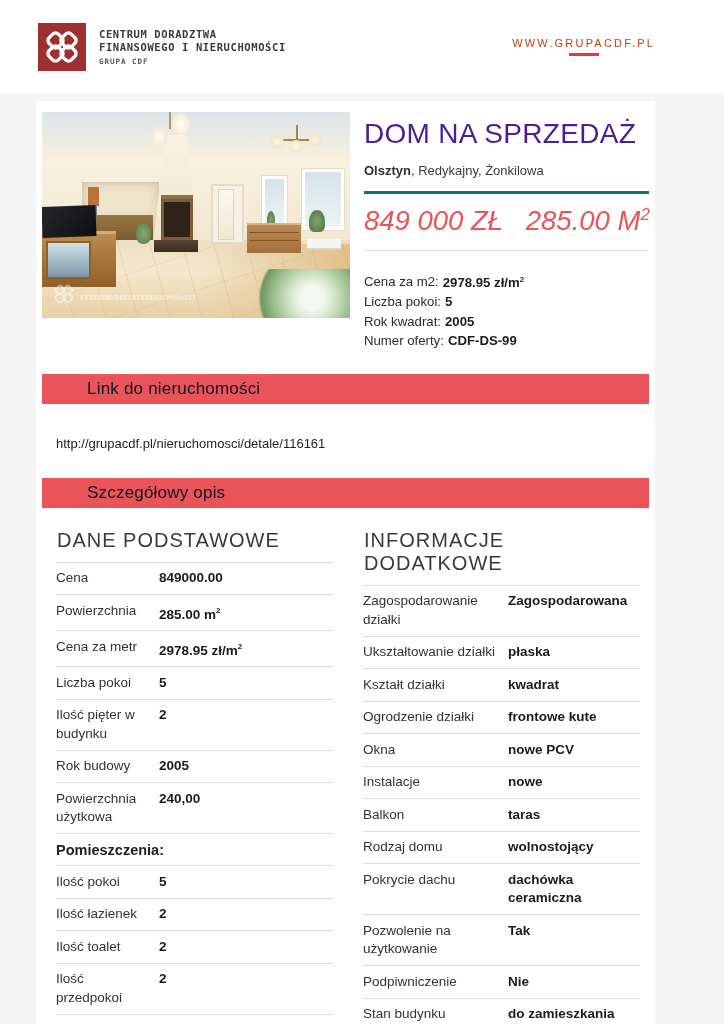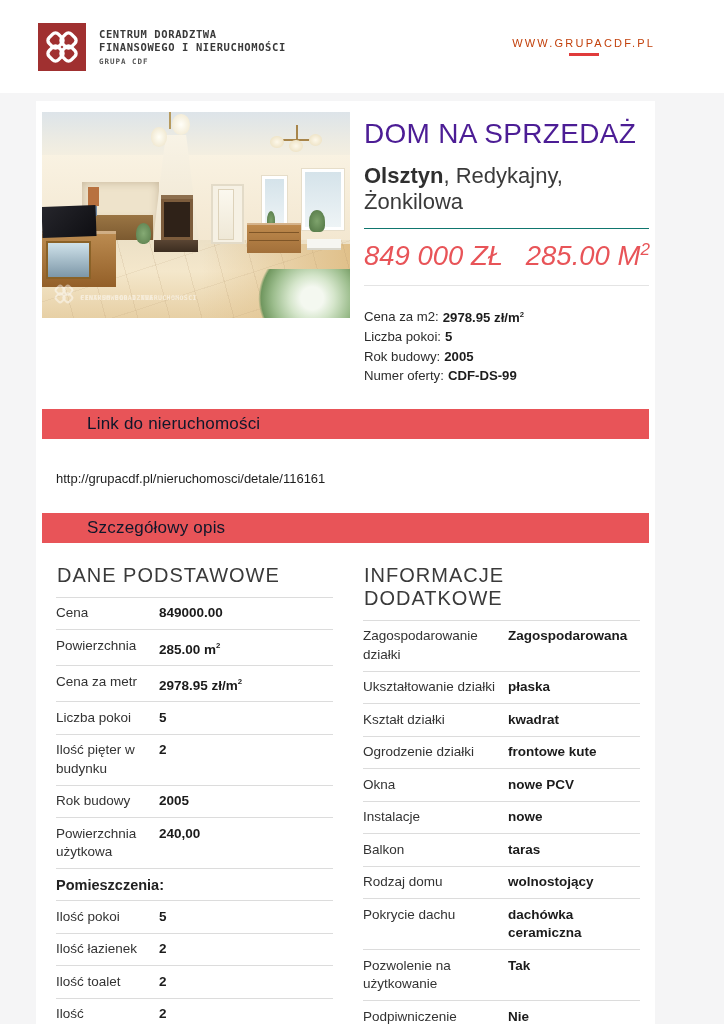--- a/index.html
+++ b/index.html
@@ -19,21 +19,21 @@
   .site-underline { width:30px; height:3px; background:var(--underline-red,#e03b3b); margin:4px auto 0; }
 
   
   .card { margin:8px 69px 0 36px; background:#fff; padding:11px 6px 40px; min-height:930px; }
 
   
   .hero { display:flex; margin-bottom:23px; }
   .photo { position:relative; width:308px; height:206px; flex:none; margin-right:12px; overflow:hidden; background:#f3ecdc; }
   .hero-info { flex:1; min-width:0; padding:4px 0 0 2px; }
   .hero-title { font-size:28px; font-weight:400; color:#4c1d95; letter-spacing:0.3px; margin:2px 0 13px; }
-  .hero-loc { font-size:22px; color:#3a3a3a; padding-bottom:13px; border-bottom:1px solid #0f766e; }
+  .hero-loc { font-size:13px; color:#3a3a3a; padding-bottom:13px; border-bottom:3px solid #0f766e; }
   .hero-loc .city { font-weight:bold; color:#2f2f2f; }
   .hero-price { font-size:27.5px; color:var(--accent,#e85458); padding:11px 0 13px; border-bottom:1px solid #e4e4e4; white-space:nowrap;font-style:italic; }
   .price-area { margin-left:15px; }
   .sup-big { font-size:17px; vertical-align:super; }
   .hero-summary { margin-top:18px; font-size:13.2px; color:#2c2c2c; }
   .sum-line { line-height:19.5px; }
   .sum-val { font-weight:bold; color:#1d1d1d; margin-left:4px; }
   .sup-sm { font-size:58%; vertical-align:super; }
 
   
@@ -179,21 +179,21 @@
         <div class="hero-summary" id="hero-summary">
   <div class="sum-line">
     <span class="sum-label">Cena za m2:</span><span class="sum-val"><span class="sv">2978.95 zł/m</span><sup class="sup-sm">2</sup></span>
   </div>
 
   <div class="sum-line">
     <span class="sum-label">Liczba pokoi:</span><span class="sum-val"><span class="sv">5</span></span>
   </div>
 
   <div class="sum-line">
-    <span class="sum-label">Rok budowy:</span><span class="sum-val"><span class="sv">2005</span></span>
+    <span class="sum-label">Rok kwadrat:</span><span class="sum-val"><span class="sv">2005</span></span>
   </div>
 
   <div class="sum-line">
     <span class="sum-label">Numer oferty:</span><span class="sum-val"><span class="sv">CDF-DS-99</span></span>
   </div>
 </div>
       </div>
     </div>
 
     <div class="banner">Link do nieruchomości</div>

